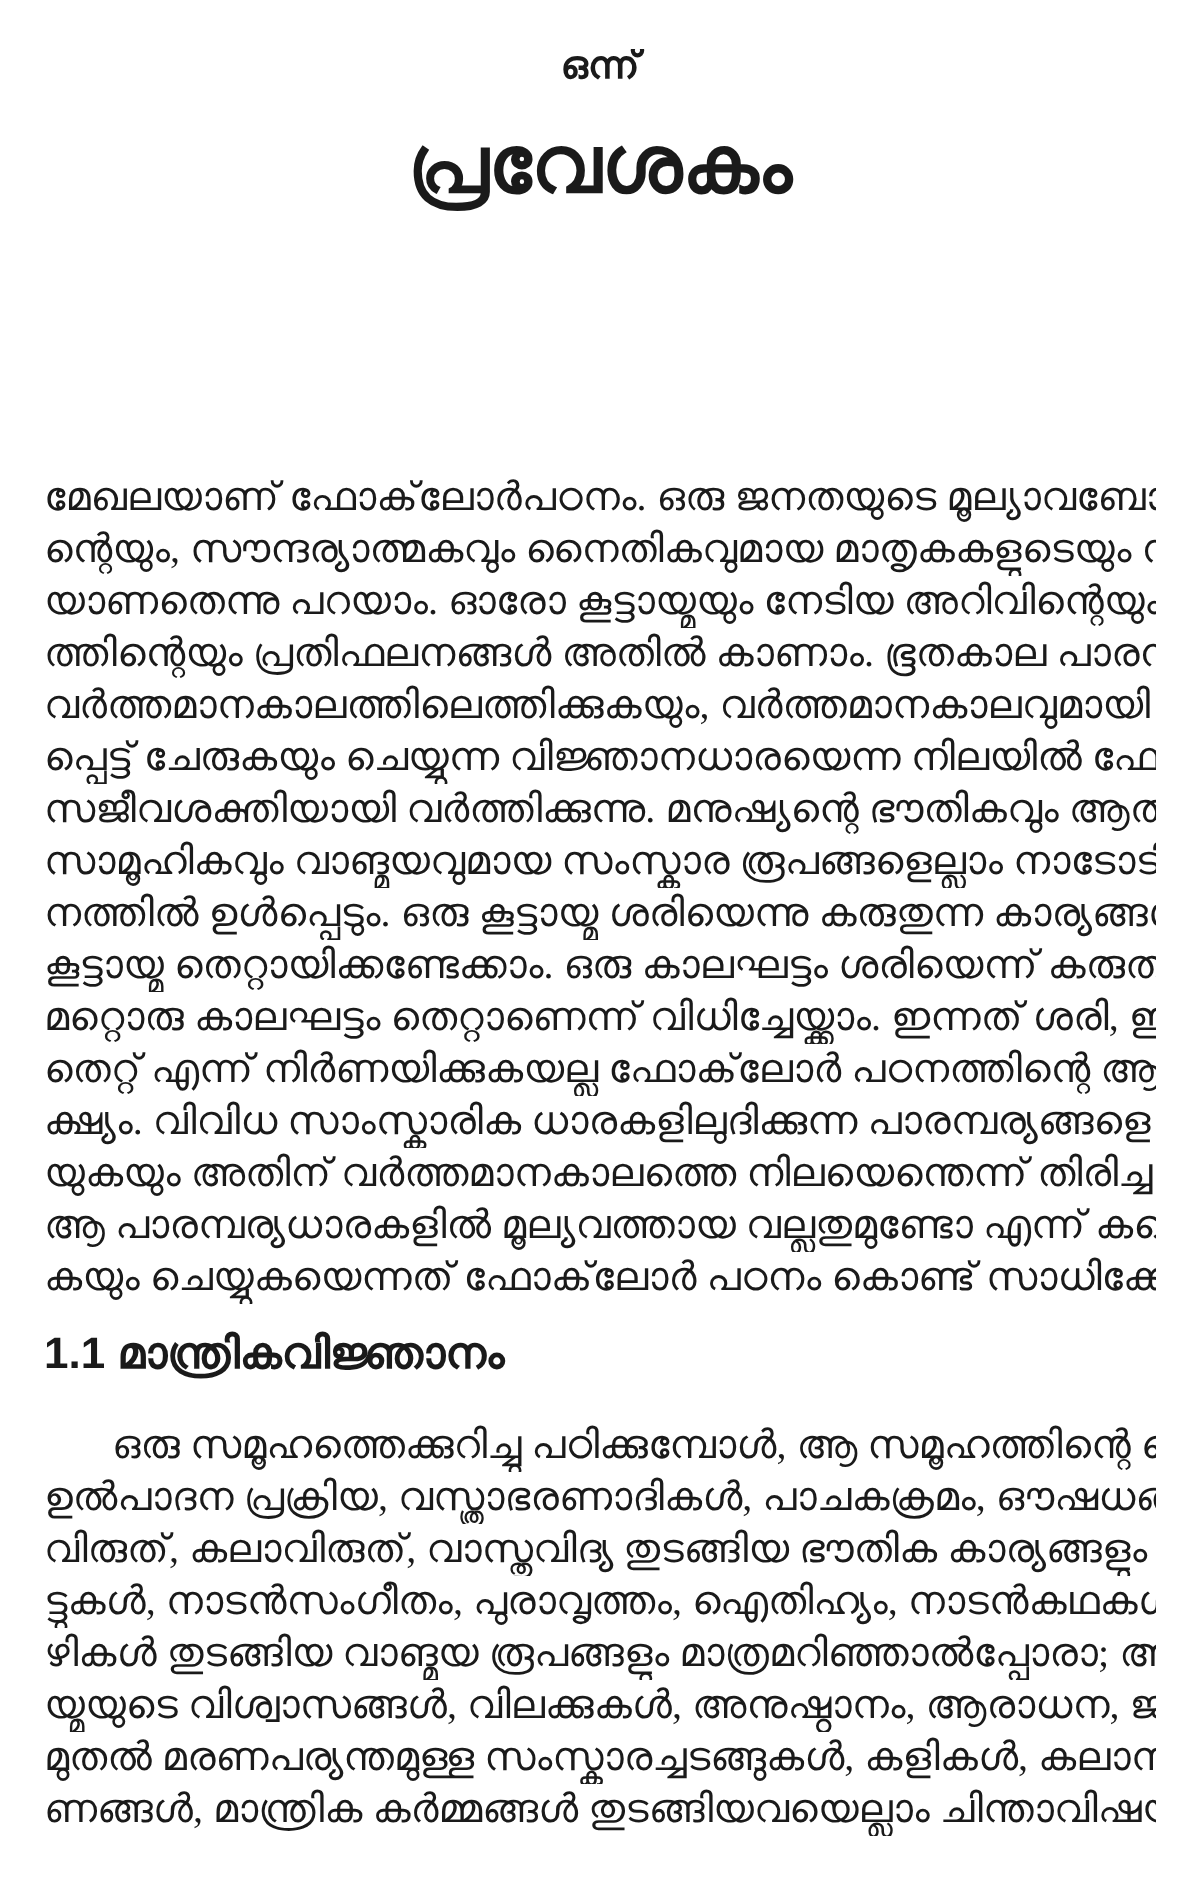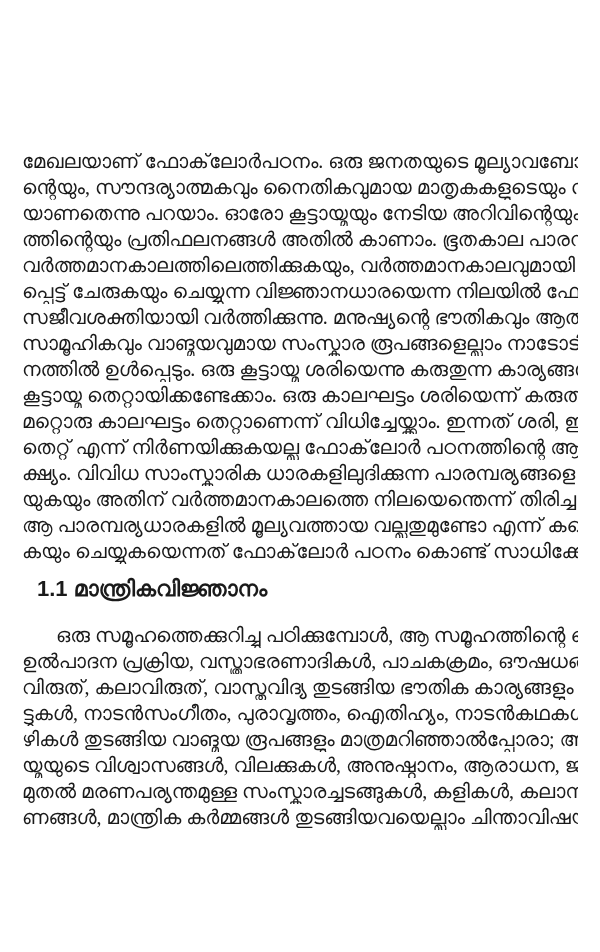--- a/index.html
+++ b/index.html
@@ -43,41 +43,43 @@
   .line{
     font-size:20px;
     line-height:26px;
     height:26px;
     text-align:justify;
     text-align-last:justify;
     white-space:nowrap;
     overflow:hidden;
   }
   .section-heading{
-    margin:10px 0 0 15px;
+    margin:10px 0 0 0;
     font-family:"Liberation Sans","DejaVu Sans",sans-serif;
     font-size:22px;
     font-weight:700;
     line-height:30px;
     height:30px;
     text-align:left;
   }
   .para-2{
     margin-top:18px;
   }
   .line.indent-first{
     padding-left:34px;
   }
 </style>
 </head>
 <body>
 
 <div class="page">
 
+  <div class="chapter-num">ഒന്ന്</div>
 
+  <h1 class="title">പ്രവേശകം</h1>
 
   <div class="para para-1">
     <div class="line">മേഖലയാണ് ഫോക്‌ലോർപഠനം. ഒരു ജനതയുടെ മൂല്യാവബോധത്തി</div>
     <div class="line">ന്റെയും, സൗന്ദര്യാത്മകവും നൈതികവുമായ മാതൃകകളുടെയും സൂചന</div>
     <div class="line">യാണതെന്നു പറയാം. ഓരോ കൂട്ടായ്മയും നേടിയ അറിവിന്റെയും അനുഭവ</div>
     <div class="line">ത്തിന്റെയും പ്രതിഫലനങ്ങൾ അതിൽ കാണാം. ഭൂതകാല പാരമ്പര്യങ്ങളെ</div>
     <div class="line">വർത്തമാനകാലത്തിലെത്തിക്കുകയും, വർത്തമാനകാലവുമായി പൊരുത്ത</div>
     <div class="line">പ്പെട്ട് ചേരുകയും ചെയ്യുന്ന വിജ്ഞാനധാരയെന്ന നിലയിൽ ഫോക്‌ലോർ</div>
     <div class="line">സജീവശക്തിയായി വർത്തിക്കുന്നു. മനുഷ്യന്റെ ഭൗതികവും ആത്മീയവും</div>
     <div class="line">സാമൂഹികവും വാങ്മയവുമായ സംസ്കാര രൂപങ്ങളെല്ലാം നാടോടി വിജ്ഞാ</div>

